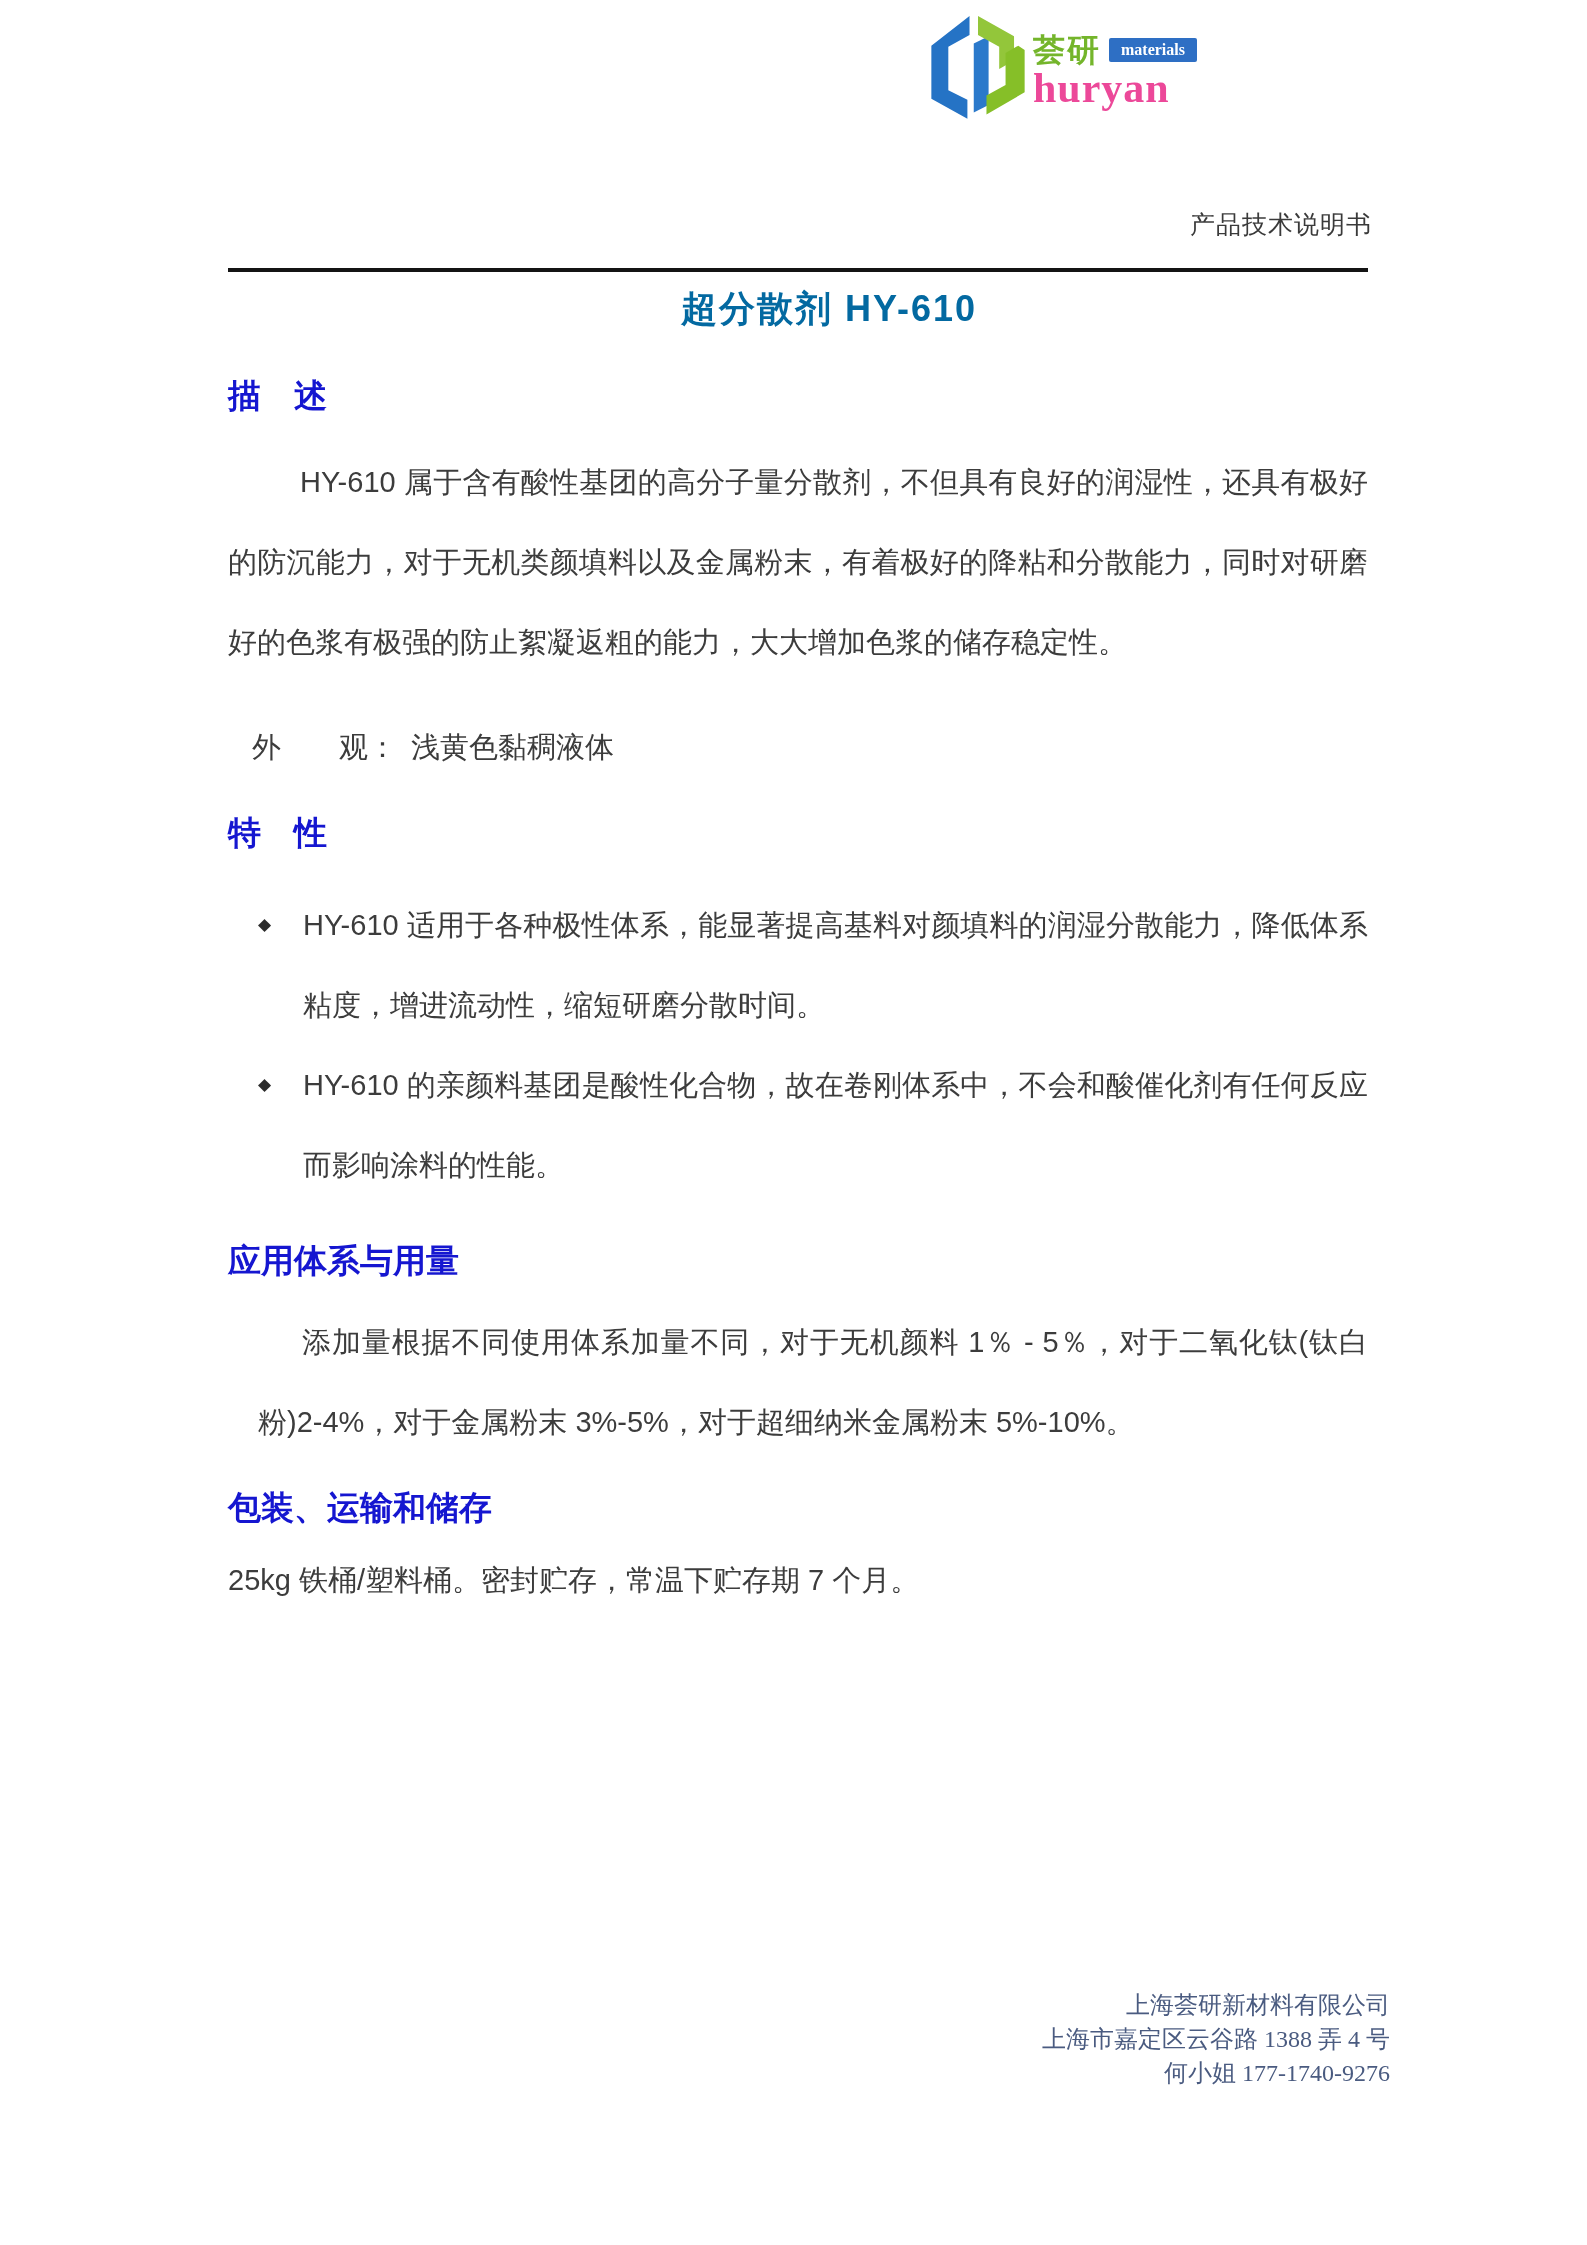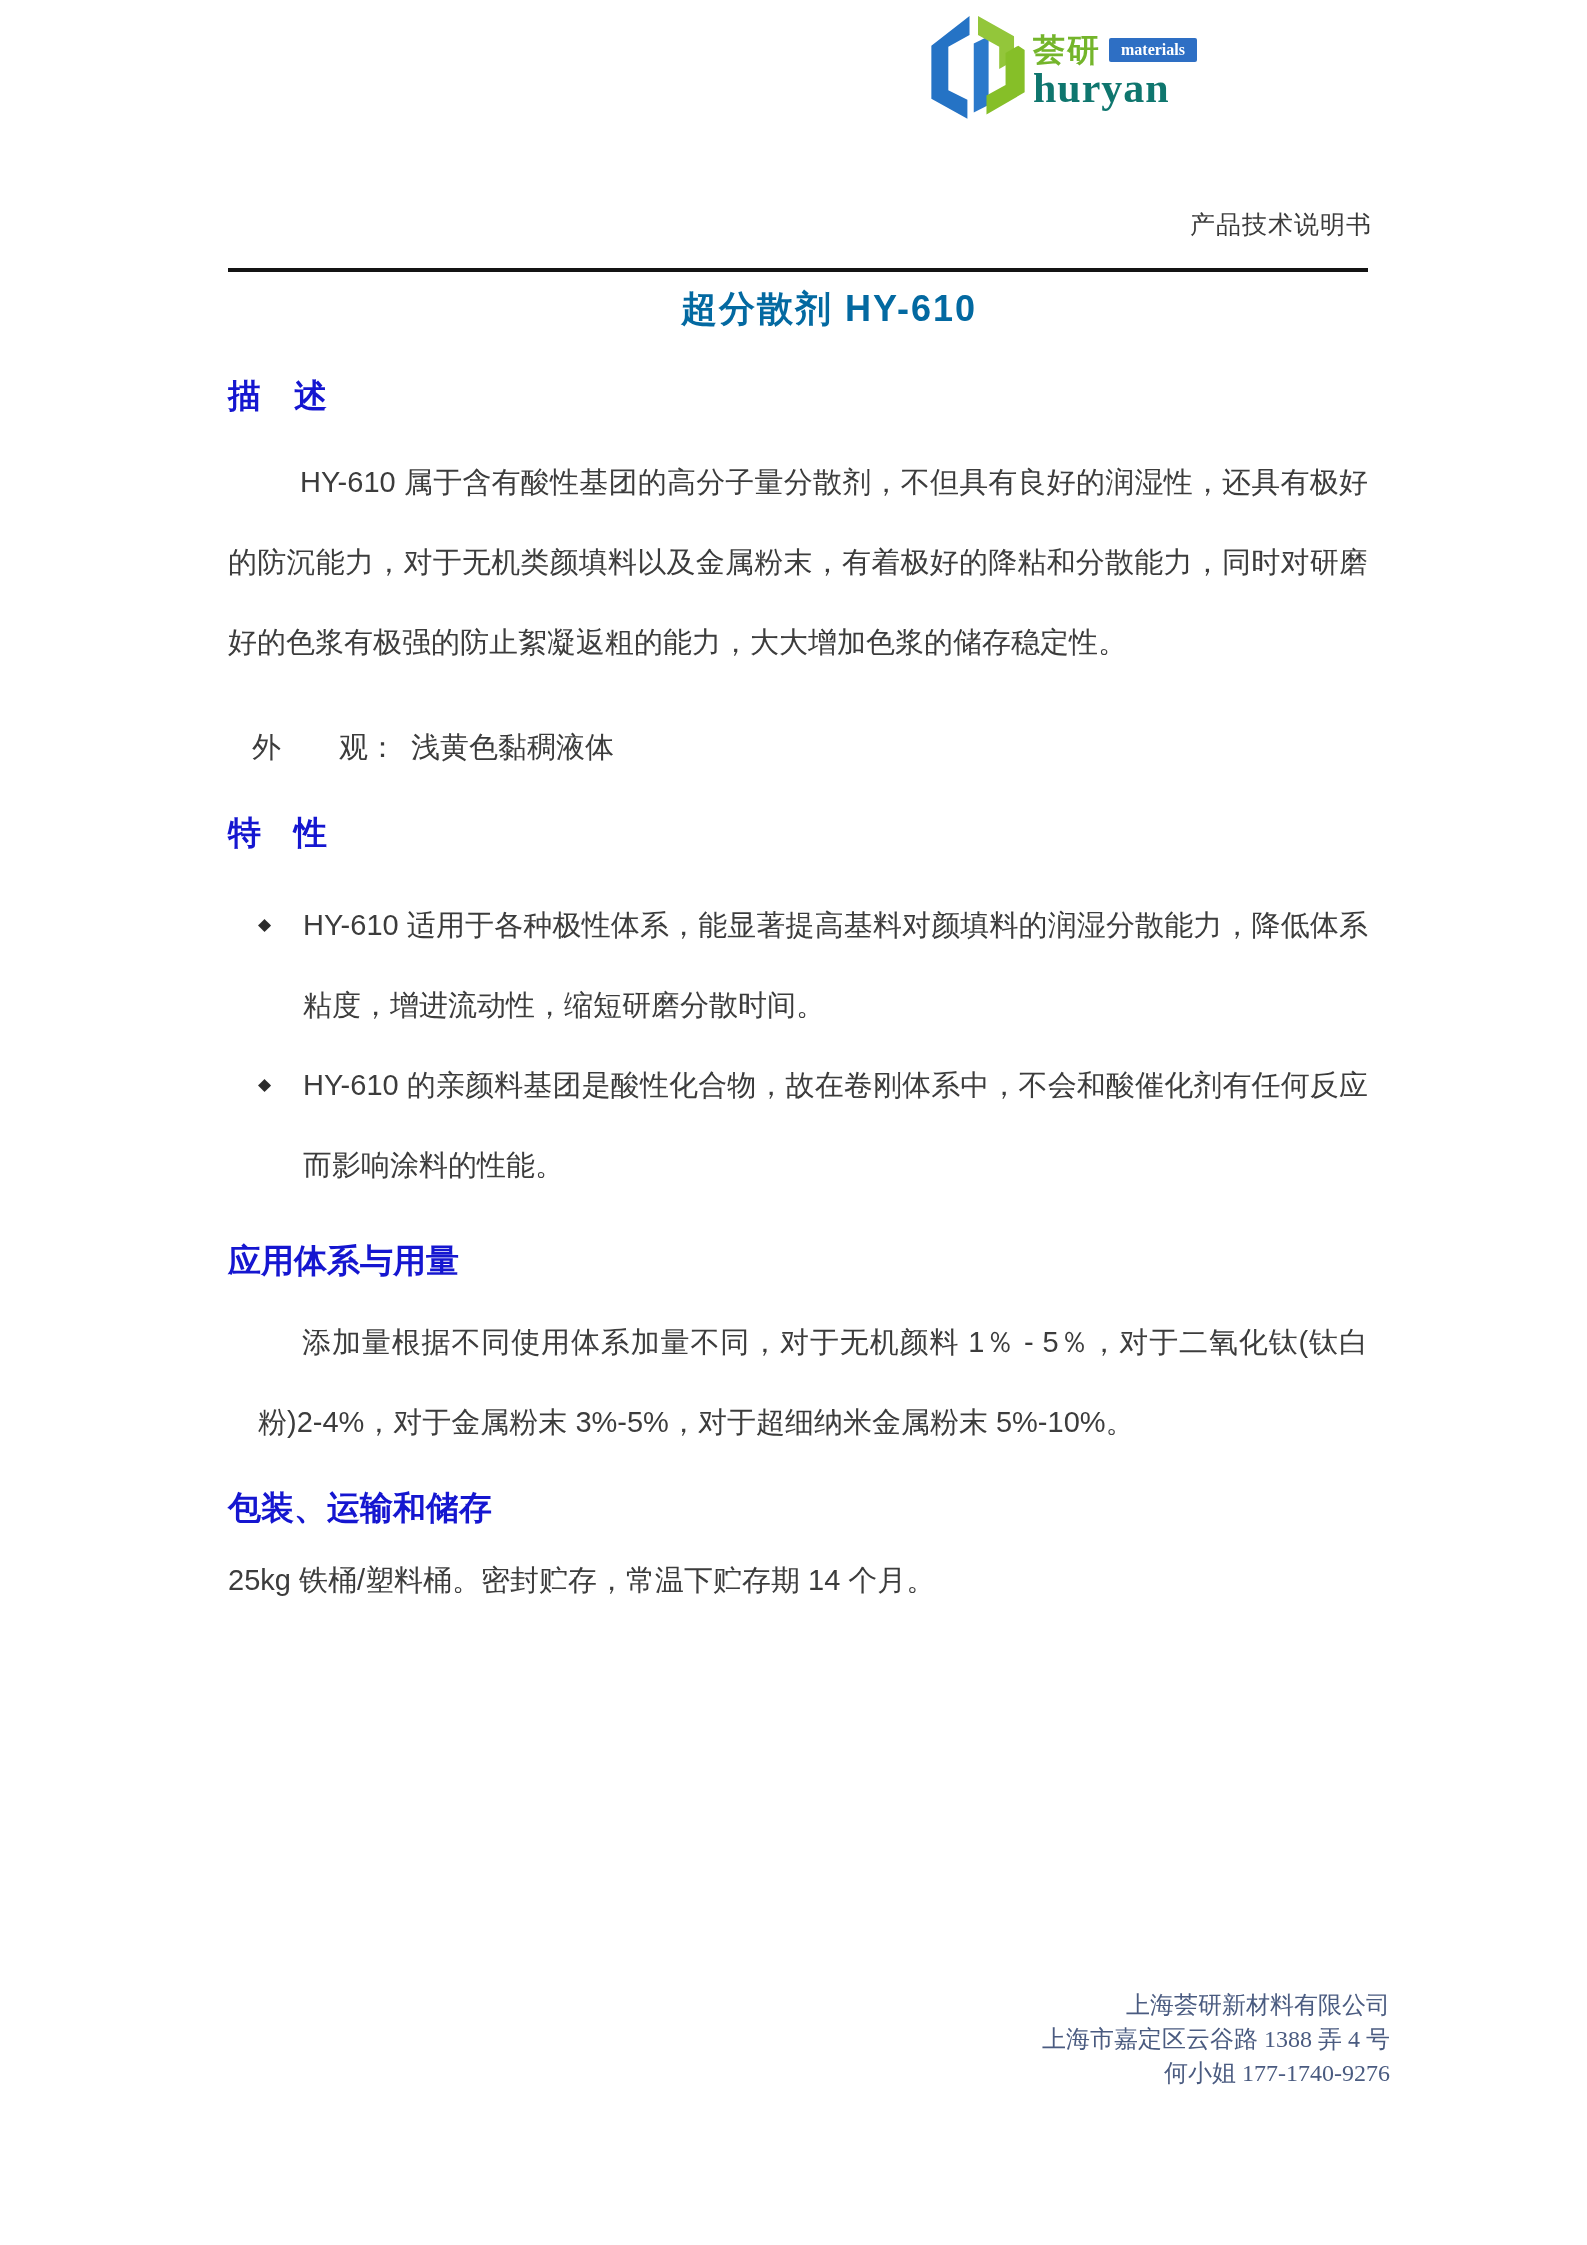--- a/index.html
+++ b/index.html
@@ -22,21 +22,21 @@
     font-family:"Liberation Serif","DejaVu Serif",serif;
     font-weight:bold;font-size:32px;line-height:40px;color:#74b52b;letter-spacing:2px;
   }
   .brand-tag{
     margin-left:8px;background:#2e6fc4;color:#ffffff;
     font-family:"Liberation Serif","DejaVu Serif",serif;
     font-weight:bold;font-size:16px;line-height:16px;padding:4px 12px;border-radius:2px;
   }
   .brand-en{
     font-family:"Liberation Serif","DejaVu Serif",serif;
-    font-weight:bold;font-size:42px;line-height:40px;color:#0f766e;letter-spacing:1px;margin-top:-2px;
+    font-weight:bold;font-size:42px;line-height:40px;color:#ec4899;letter-spacing:1px;margin-top:-2px;
   }
   .doc-type{
     position:absolute;left:1190px;top:208px;
     font-size:25px;letter-spacing:1px;color:#3a3a3a;white-space:nowrap;
   }
   .rule{position:absolute;left:228px;top:268px;width:1140px;height:4px;background:#141414;}
 
   
   .content{margin:0 219px 0 228px;}
   .doc-title{
@@ -123,21 +123,21 @@
       <div class="bullet-row">
         <span class="bullet-glyph">◆</span>
         <span class="bullet-text">HY-610 的亲颜料基团是酸性化合物，故在卷刚体系中，不会和酸催化剂有任何反应而影响涂料的性能。</span>
       </div>
     </div>
 
     <div class="h2 app">应用体系与用量</div>
     <div class="body-text para-app">添加量根据不同使用体系加量不同，对于无机颜料 1％ - 5％，对于二氧化钛(钛白粉)2-4%，对于金属粉末 3%-5%，对于超细纳米金属粉末 5%-10%。</div>
 
     <div class="h2 pack">包装、运输和储存</div>
-    <div class="body-text para-pack">25kg 铁桶/塑料桶。密封贮存，常温下贮存期 14 个月。</div>
+    <div class="body-text para-pack">25kg 铁桶/塑料桶。密封贮存，常温下贮存期 7 个月。</div>
 
   </div>
 
   <div class="footer">
     <div>上海荟研新材料有限公司</div>
     <div>上海市嘉定区云谷路 1388 弄 4 号</div>
     <div>何小姐 177-1740-9276</div>
   </div>
 
 </div>

